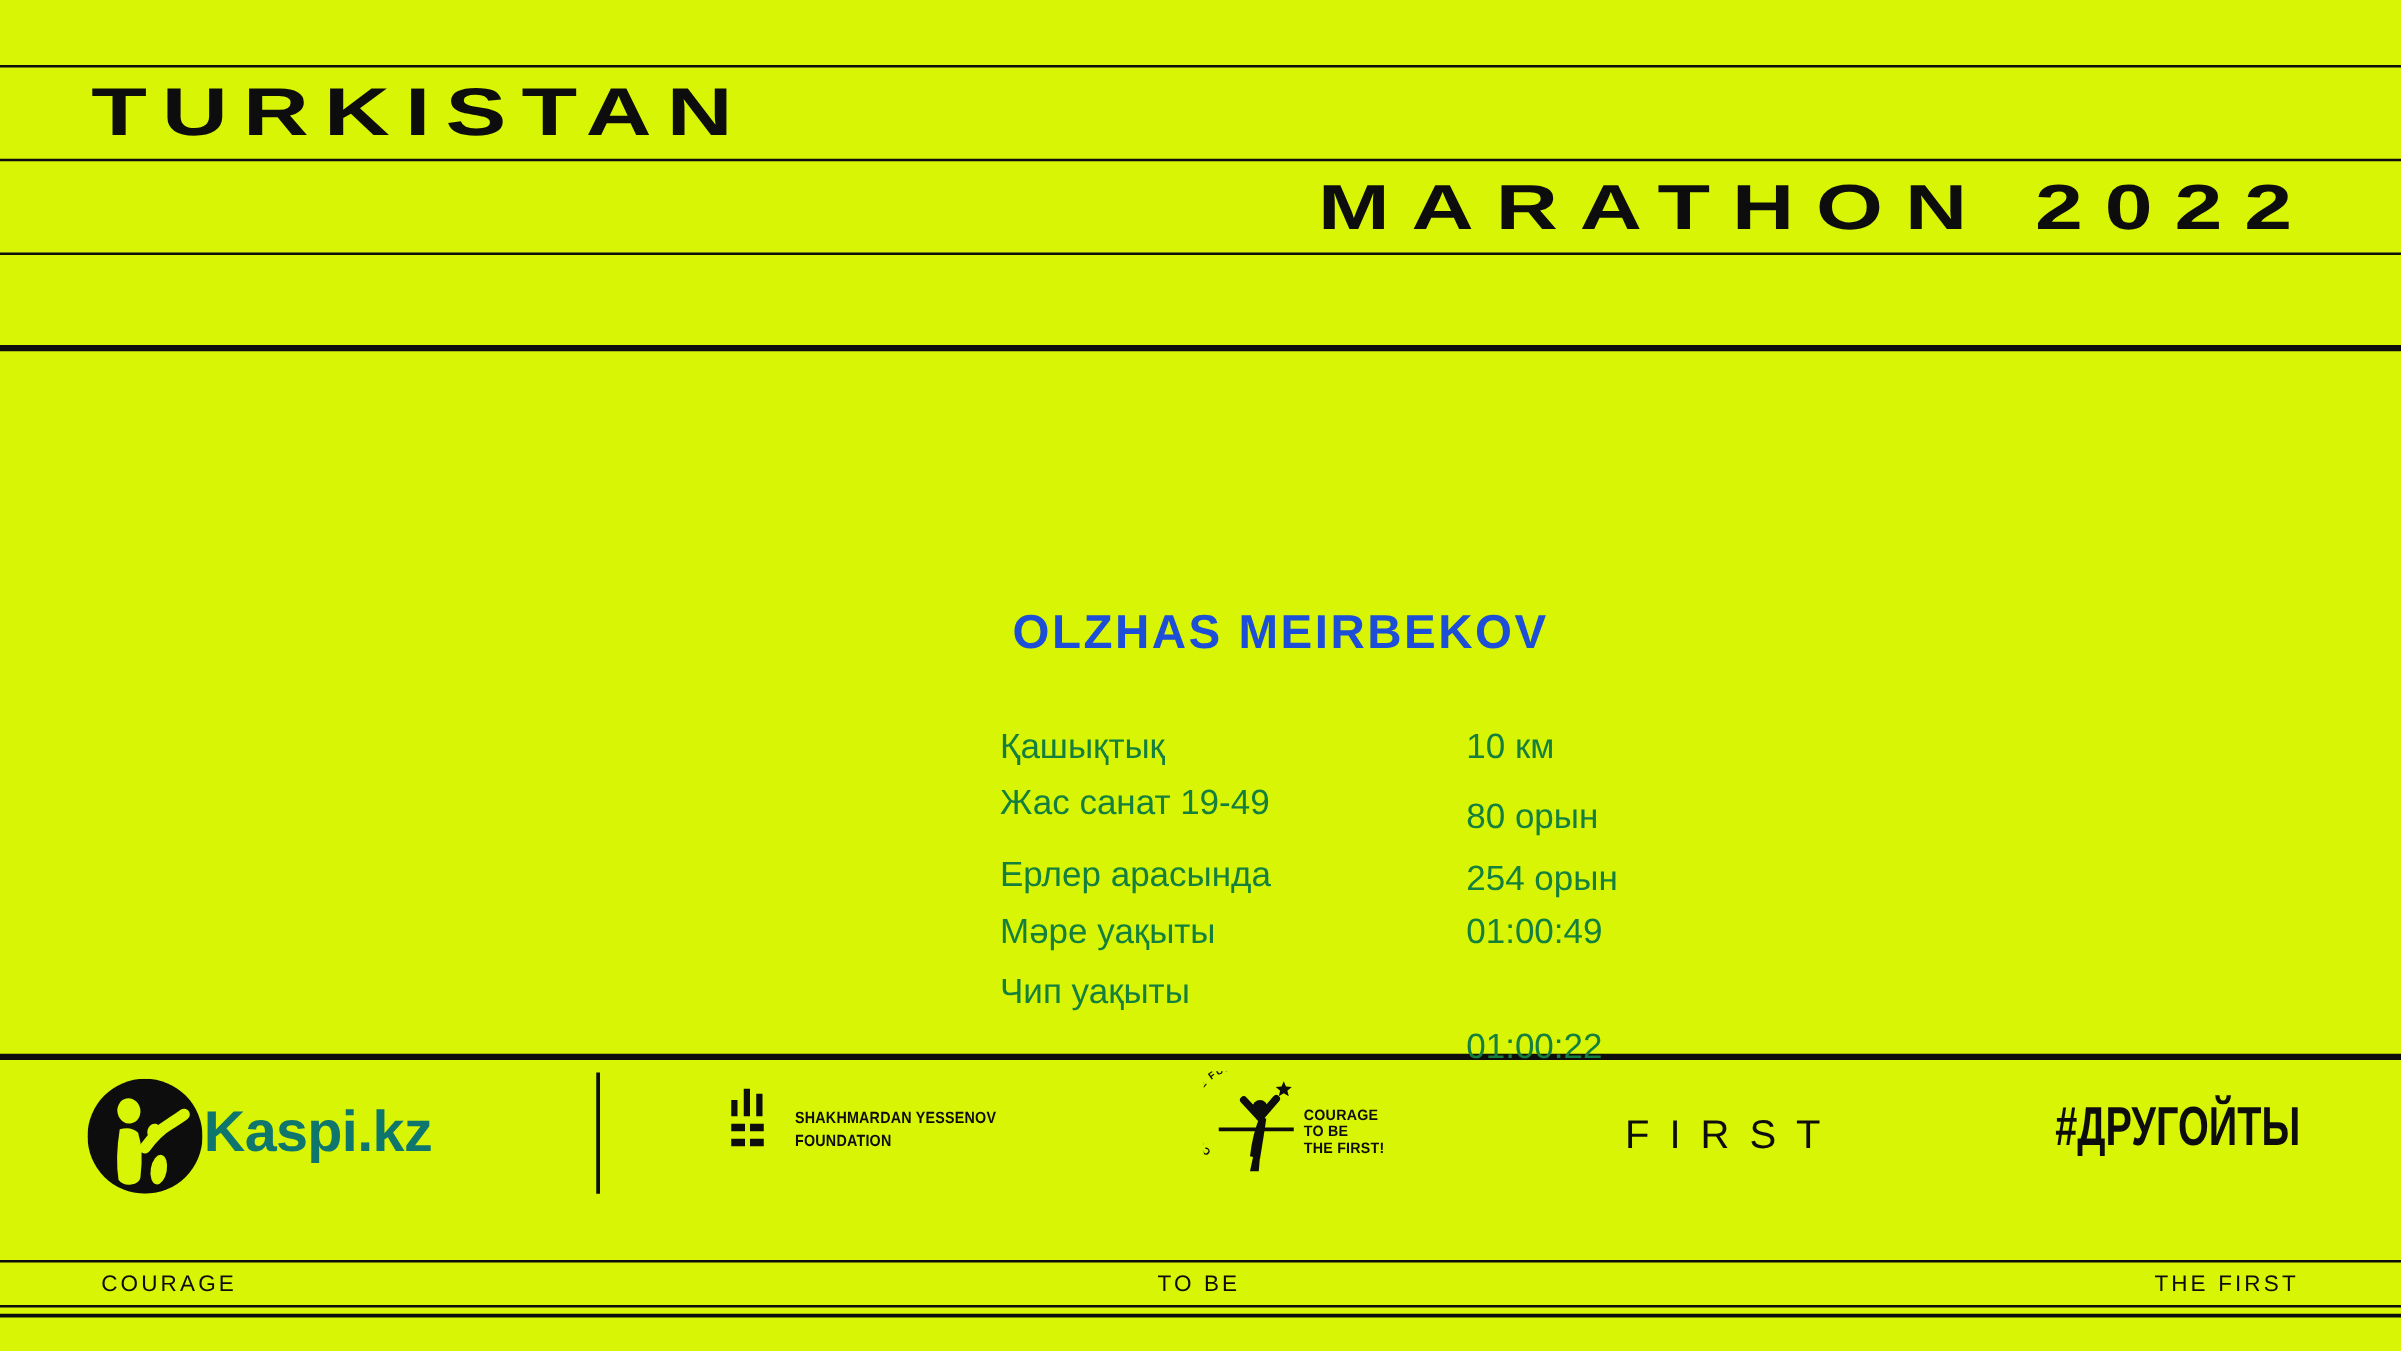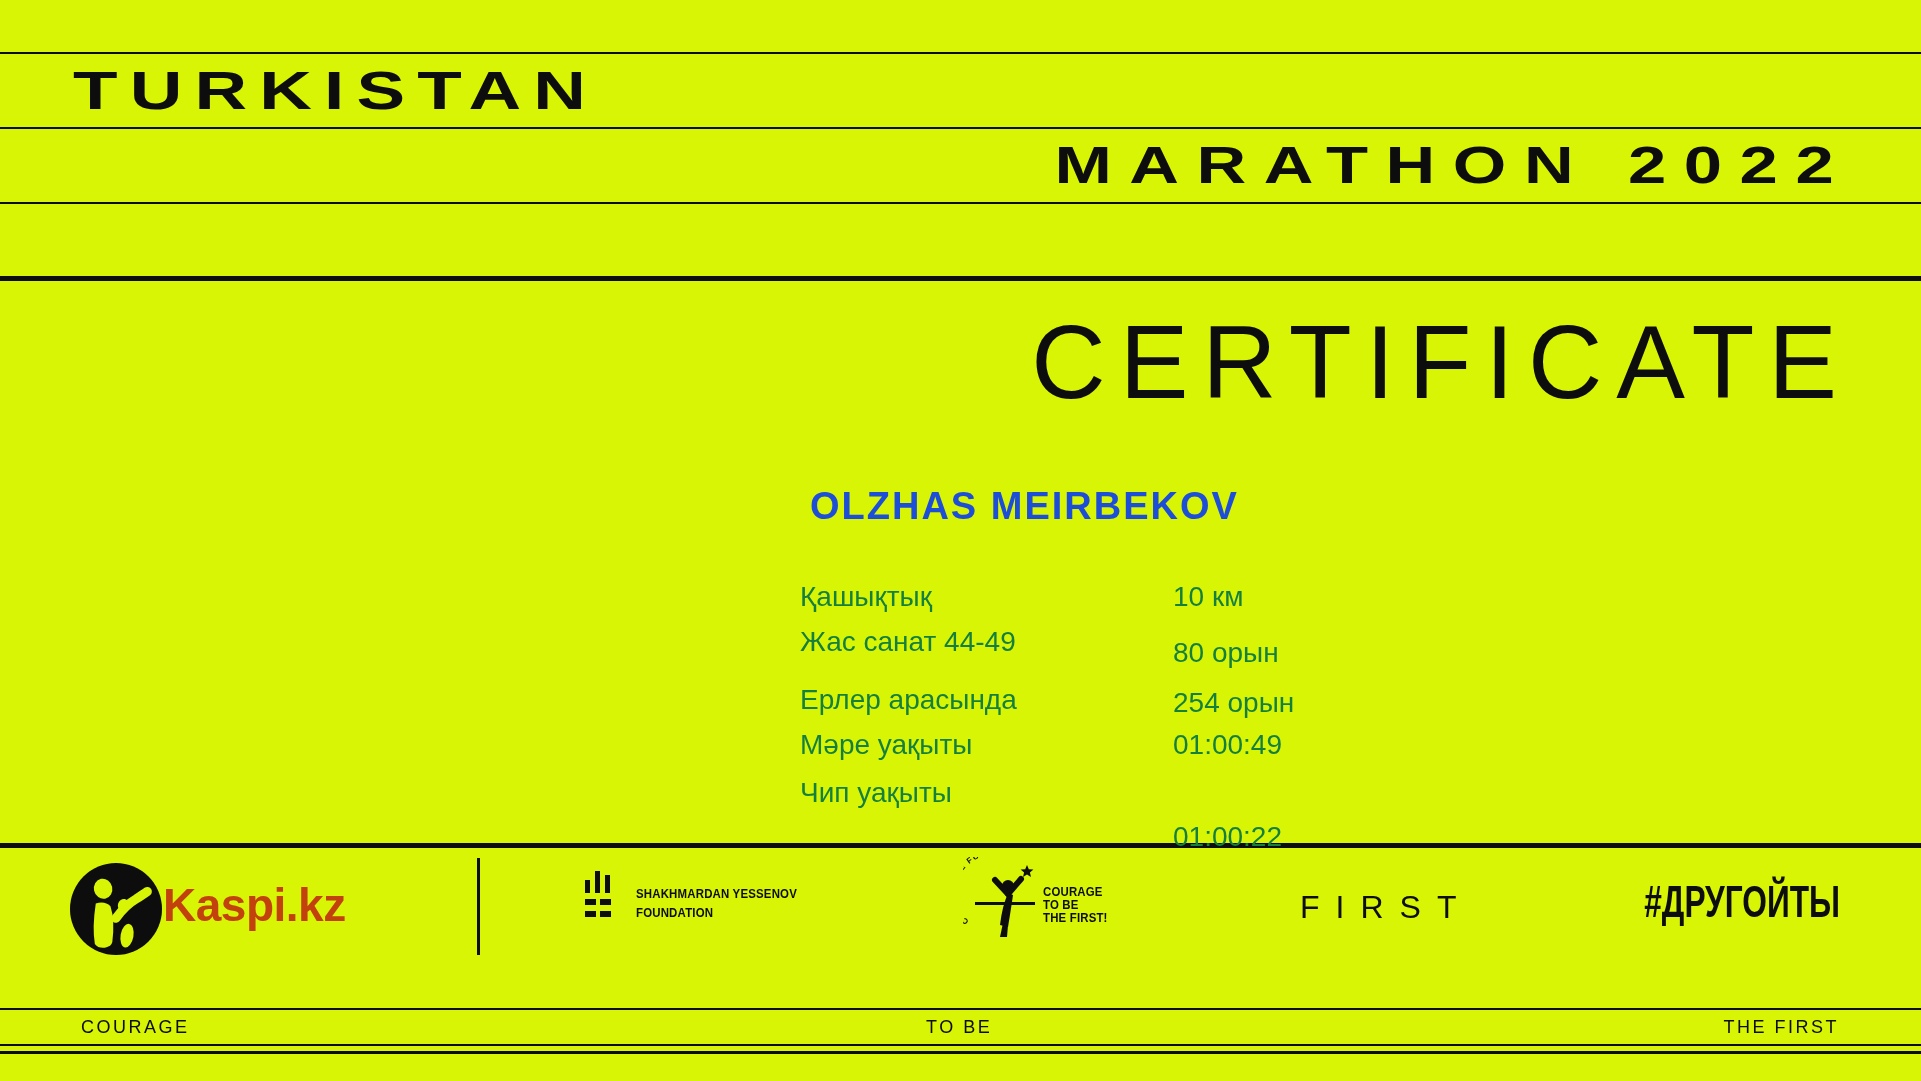--- a/index.html
+++ b/index.html
@@ -57,21 +57,21 @@
     position:absolute;
     font-size:28px;color:#15803d;line-height:1.15;white-space:nowrap;
   }
   .res-label{left:800px;}
   .res-value{left:1173px;}
 
   
   .kaspi-badge{position:absolute;left:70px;top:863px;width:92px;height:92px;}
   .kaspi-word{
     position:absolute;left:163px;top:882px;
-    font-size:46px;font-weight:700;letter-spacing:-0.5px;color:#c2410c;line-height:1;
+    font-size:46px;font-weight:700;letter-spacing:-0.5px;color:#0f766e;line-height:1;
   }
   .sp-divider{position:absolute;left:477px;top:858px;width:3px;height:97px;background:#0d0d0d;}
 
   .yes-icon{position:absolute;left:585px;top:871px;width:26px;height:50px;}
   .yes-icon i{position:absolute;background:#0d0d0d;display:block;}
   .yes-icon .b1{left:0;top:9px;width:5px;height:13px;}
   .yes-icon .b2{left:10px;top:0;width:5px;height:22px;}
   .yes-icon .b3{left:20px;top:4px;width:5px;height:18px;}
   .yes-icon .d1{left:0;top:28px;width:11px;height:6px;}
   .yes-icon .d2{left:15px;top:28px;width:11px;height:6px;}
@@ -120,27 +120,26 @@
   <div class="rule r3"></div>
   <div class="rule r4"></div>
   <div class="rule r5"></div>
   <div class="rule r6"></div>
   <div class="rule r7"></div>
   <div class="rule r8"></div>
 
   <div class="headline turkistan">TURKISTAN</div>
   <div class="headline marathon">MARATHON 2022</div>
 
-  <div class="cert-title">CERTIFICATE</div>
   <div class="participant">OLZHAS MEIRBEKOV</div>
 
   <div class="res-label" style="top:581px">Қашықтық</div>
   <div class="res-value" style="top:581px">10 км</div>
 
-  <div class="res-label" style="top:626px">Жас санат 44-49</div>
+  <div class="res-label" style="top:626px">Жас санат 19-49</div>
   <div class="res-value" style="top:637px">80 орын</div>
 
   <div class="res-label" style="top:684px">Ерлер арасында</div>
   <div class="res-value" style="top:687px">254 орын</div>
 
   <div class="res-label" style="top:729px">Мәре уақыты</div>
   <div class="res-value" style="top:729px">01:00:49</div>
 
   <div class="res-label" style="top:777px">Чип уақыты</div>
   <div class="res-value" style="top:821px">01:00:22</div>

